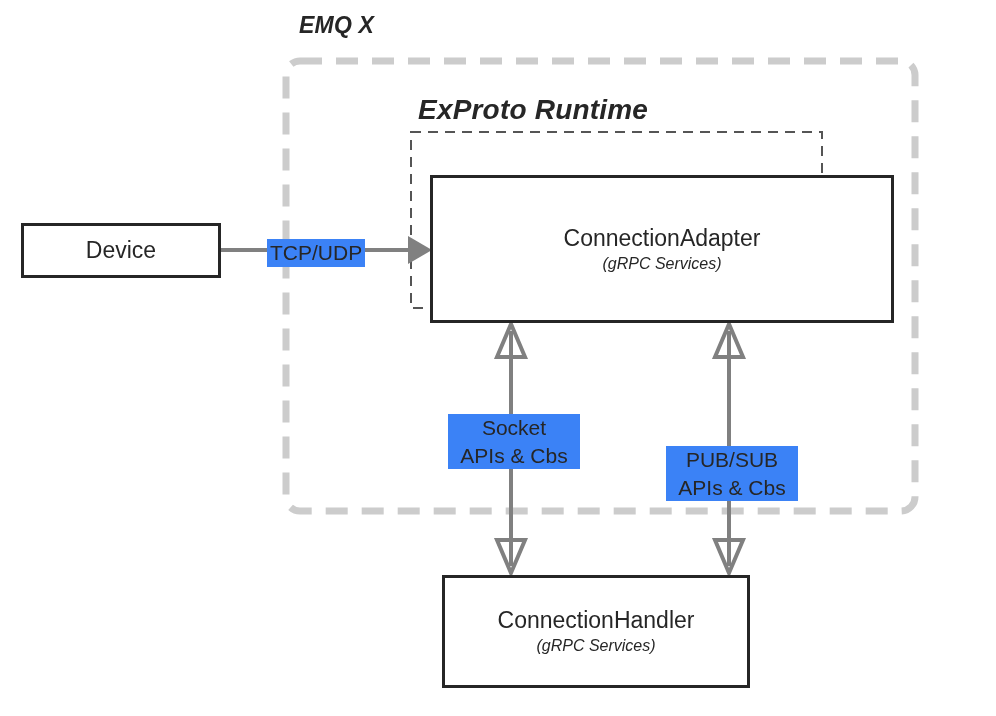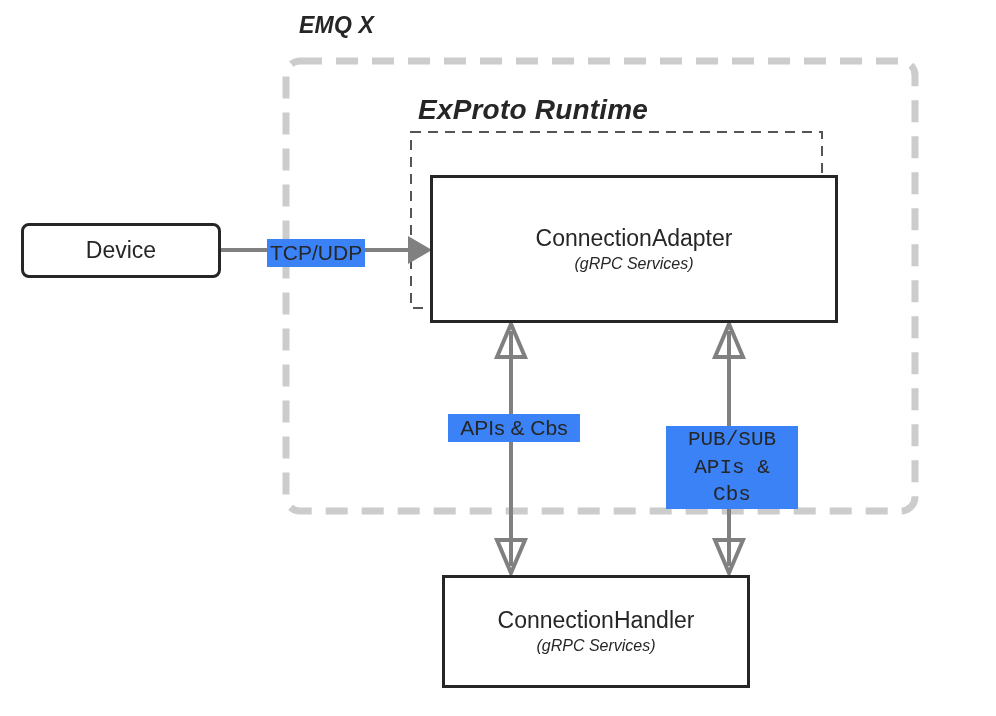--- a/index.html
+++ b/index.html
@@ -70,21 +70,20 @@
     background: #3b82f6;
     font-size: 21px;
     color: #262626;
     text-align: center;
     padding: 0 3px;
     line-height: 1.32;
   }
 
   .device-box {
     border-width: 3px;
-    border-radius: 8px;
   }
 </style>
 </head>
 <body>
 
 <div id="canvas">
 
   <svg class="svg-layer" viewBox="0 0 996 716" xmlns="http://www.w3.org/2000/svg">
 
     <rect x="286" y="61" width="629" height="450" rx="14" ry="14" fill="none" stroke="#cccccc" stroke-width="7" stroke-dasharray="22,14" stroke-linecap="butt"></rect>
@@ -104,34 +103,35 @@
   </svg>
 
   <div class="lbl group-title" style="left:299px; top:12px;">EMQ X</div>
 
   <div class="lbl group-title" style="left:418px; top:93px; font-size:28px;">ExProto Runtime</div>
 
   <div class="box device-box" style="left:21px; top:223px; width:200px; height:55px;">
     <div class="box-title">Device</div>
   </div>
 
-  <div class="box" style="left:430px; top:175px; width:408px; height:148px;">
+  <div class="box" style="left:430px; top:175px; width:464px; height:148px;">
     <div class="box-title">ConnectionAdapter</div>
     <div class="box-sub">(gRPC Services)</div>
   </div>
 
   <div class="box" style="left:442px; top:575px; width:308px; height:113px;">
     <div class="box-title">ConnectionHandler</div>
     <div class="box-sub">(gRPC Services)</div>
   </div>
 
   <div class="edge-label" style="left:267px; top:239px;">TCP/UDP</div>
 
   <div class="edge-label" style="left:448px; top:414px; width:126px;">
+    <div>Socket</div>
     <div>APIs &amp; Cbs</div>
   </div>
 
-  <div class="edge-label" style="left:666px; top:426px; width:126px;font-family:Liberation Mono, monospace;">
+  <div class="edge-label" style="left:666px; top:446px; width:126px;">
     <div>PUB/SUB</div>
     <div>APIs &amp; Cbs</div>
   </div>
 
 </div>
 
 </body></html>

